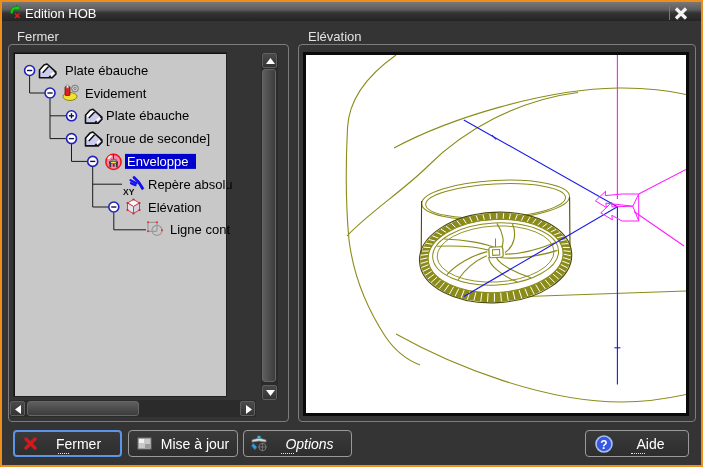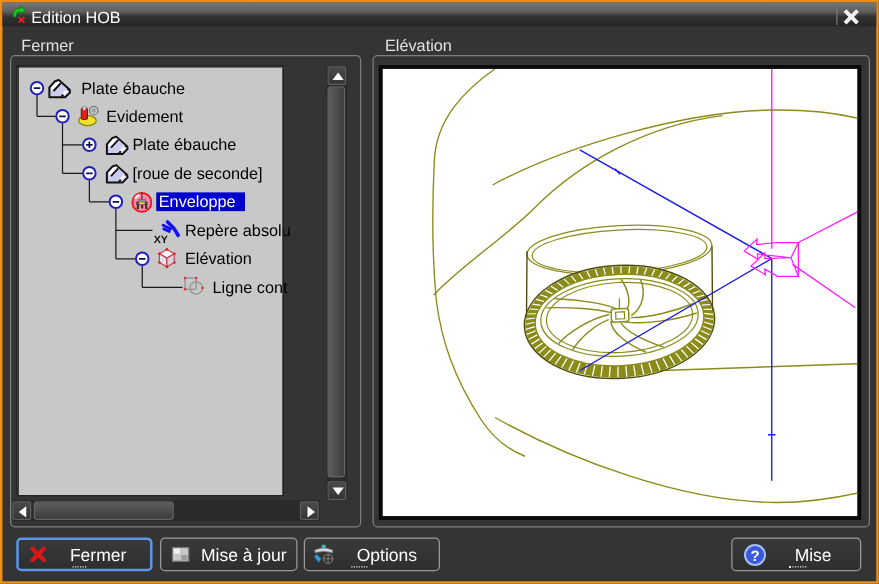--- a/index.html
+++ b/index.html
@@ -209,33 +209,33 @@
     </svg>
         <span class="lbl">Mise à jour</span>
       </div>
   <div class="btn" style="left:13px; width:109px; border:2px solid #5a95e8;">
     <svg width="13" height="13" style="margin-left:9px">
       <path d="M 2,2 L 11,11 M 11,2 L 2,11" stroke="#d81818" stroke-width="3.4" stroke-linecap="round"></path>
     </svg>
         <span class="lbl">Fermer</span>
         <i class="dots" style="left:43px;top:21px;width:11px;"></i>
       </div>
-  <div class="btn" style="left:243px; width:109px;">
+  <div class="btn" style="left:243px; width:109px;font-style:italic;">
     <svg width="17" height="17" style="margin-left:7px">
       <path d="M 1,5 L 8,3 L 15,5 L 15,7 L 8,6 L 1,7 Z" fill="#d8d8e8" stroke="#888" stroke-width="0.7"></path>
       <rect x="6.5" y="1" width="3" height="2.5" fill="#50c8c8" stroke="#2a8888" stroke-width="0.6"></rect>
       <path d="M 2,8 L 6,12 L 4,15 L 0.5,11 Z" fill="#3a9ad8" stroke="#206088" stroke-width="0.7"></path>
       <circle cx="11.5" cy="12" r="3.6" fill="none" stroke="#777" stroke-width="1"></circle>
       <circle cx="11.5" cy="12" r="1" fill="#d02020"></circle>
       <path d="M 11.5,7.6 L 11.5,16.4 M 7.1,12 L 15.9,12" stroke="#777" stroke-width="0.8"></path>
     </svg>
         <span class="lbl">Options</span>
         <i class="dots" style="left:37px;top:22px;width:13px;"></i>
       </div>
   <div class="btn" style="left:585px; width:104px;">
     <svg width="18" height="18" style="margin-left:9px">
       <circle cx="9" cy="9" r="8" fill="#3858e0" stroke="#a8c0f0" stroke-width="1.6"></circle>
       <text x="9" y="13.5" text-anchor="middle" font-family="Liberation Sans" font-size="12" font-weight="bold" fill="#fff">?</text>
     </svg>
-        <span class="lbl">Mise</span>
+        <span class="lbl">Aide</span>
         <i class="dots" style="left:45px;top:22px;width:14px;"></i>
       </div>
 </div>
   </div>
 </body></html>

